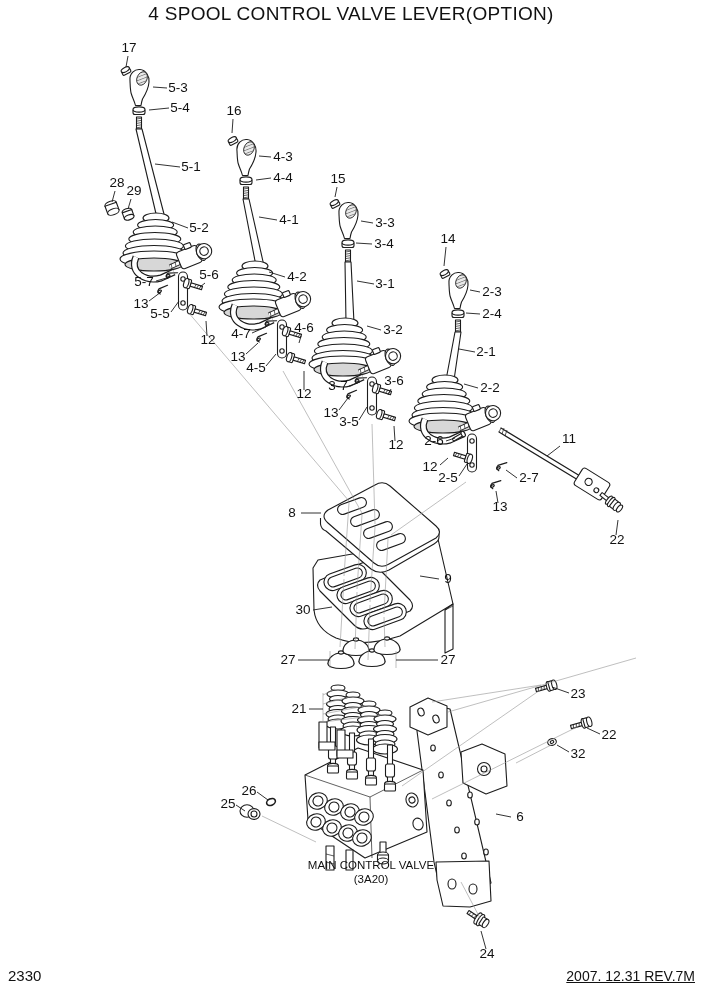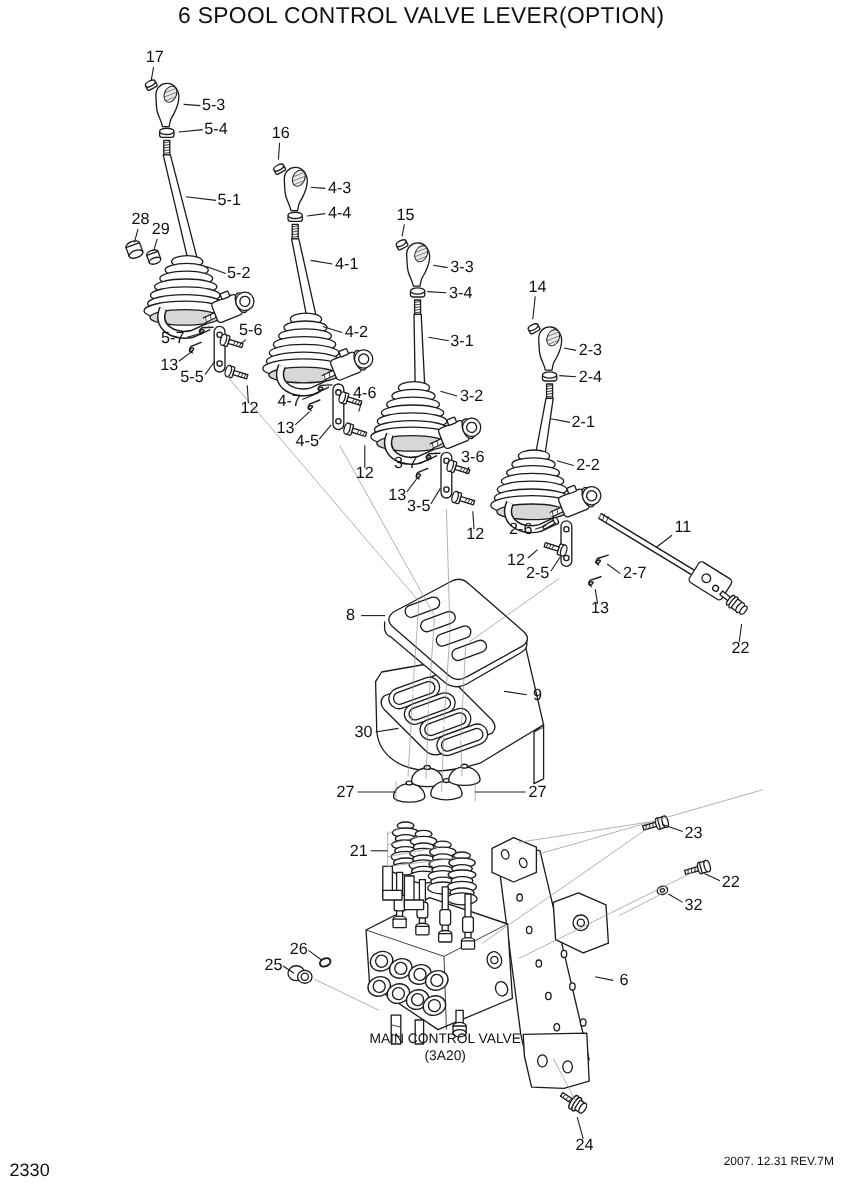--- a/index.html
+++ b/index.html
@@ -1,35 +1,35 @@
 <!DOCTYPE html>
 <html><head>
 <meta charset="utf-8">
 <style>
   html,body{margin:0;padding:0;}
   body{width:702px;height:992px;background:#fff;position:relative;
        font-family:"Liberation Sans",sans-serif;color:#111;overflow:hidden;}
   .title{position:absolute;top:3px;left:0;width:100%;text-align:center;
          font-size:19px;letter-spacing:.3px;white-space:nowrap;}
   .footer-left{position:absolute;left:8px;bottom:8px;font-size:15px;}
-  .footer-right{position:absolute;right:7px;bottom:18px;font-size:10px;}
+  .footer-right{position:absolute;right:7px;bottom:8px;font-size:14px;text-decoration:underline;}
   svg#diagram{position:absolute;left:0;top:0;}
   .p{fill:#fff;stroke:#1c1c1c;stroke-width:1.1;stroke-linejoin:round;}
   .pg{fill:#d7d7d7;stroke:#1c1c1c;stroke-width:1.1;}
   .t{stroke:#1c1c1c;stroke-width:.7;}
   .t2{stroke:#1c1c1c;stroke-width:1.2;fill:none;stroke-linecap:round;}
   .guide{stroke:#949494;stroke-width:.6;}
   .lead{stroke:#1c1c1c;stroke-width:.9;fill:none;}
   .callout{font-size:13.5px;fill:#111;}
   .cap{font-size:11.5px;fill:#111;}
 </style>
 </head>
 <body>
 
-<div class="title">6 SPOOL CONTROL VALVE LEVER(OPTION)</div>
+<div class="title">4 SPOOL CONTROL VALVE LEVER(OPTION)</div>
 
 <svg id="diagram" width="702" height="992" viewBox="0 0 702 992">
   <defs>
     <pattern id="hatch" width="3.2" height="3.2" patternUnits="userSpaceOnUse" patternTransform="rotate(45)">
       <rect width="3.2" height="3.2" fill="#e9e9e9"></rect>
       <line x1="0" y1="0" x2="0" y2="3.2" stroke="#555" stroke-width="1.1"></line>
     </pattern>
   </defs>
 
   <g>

